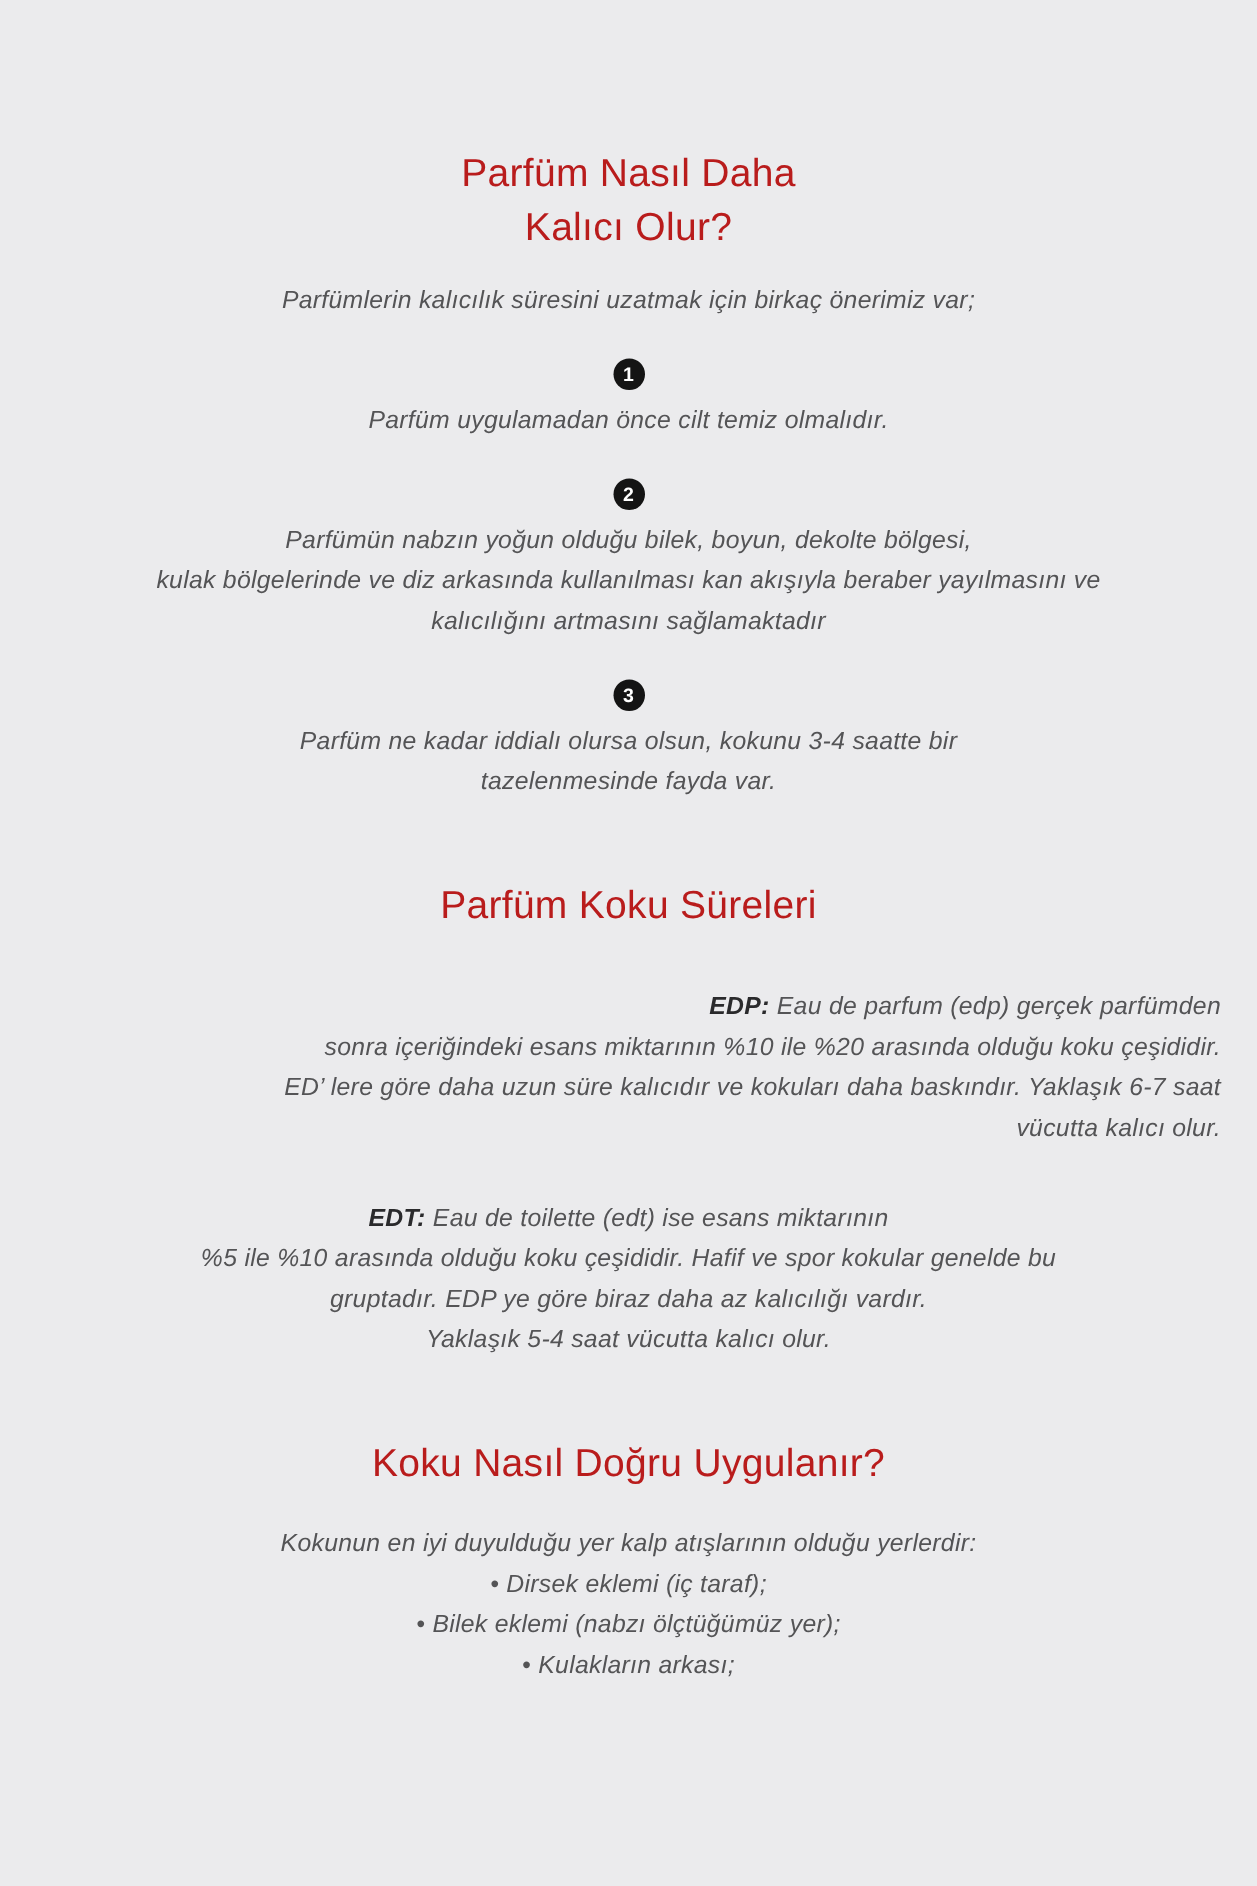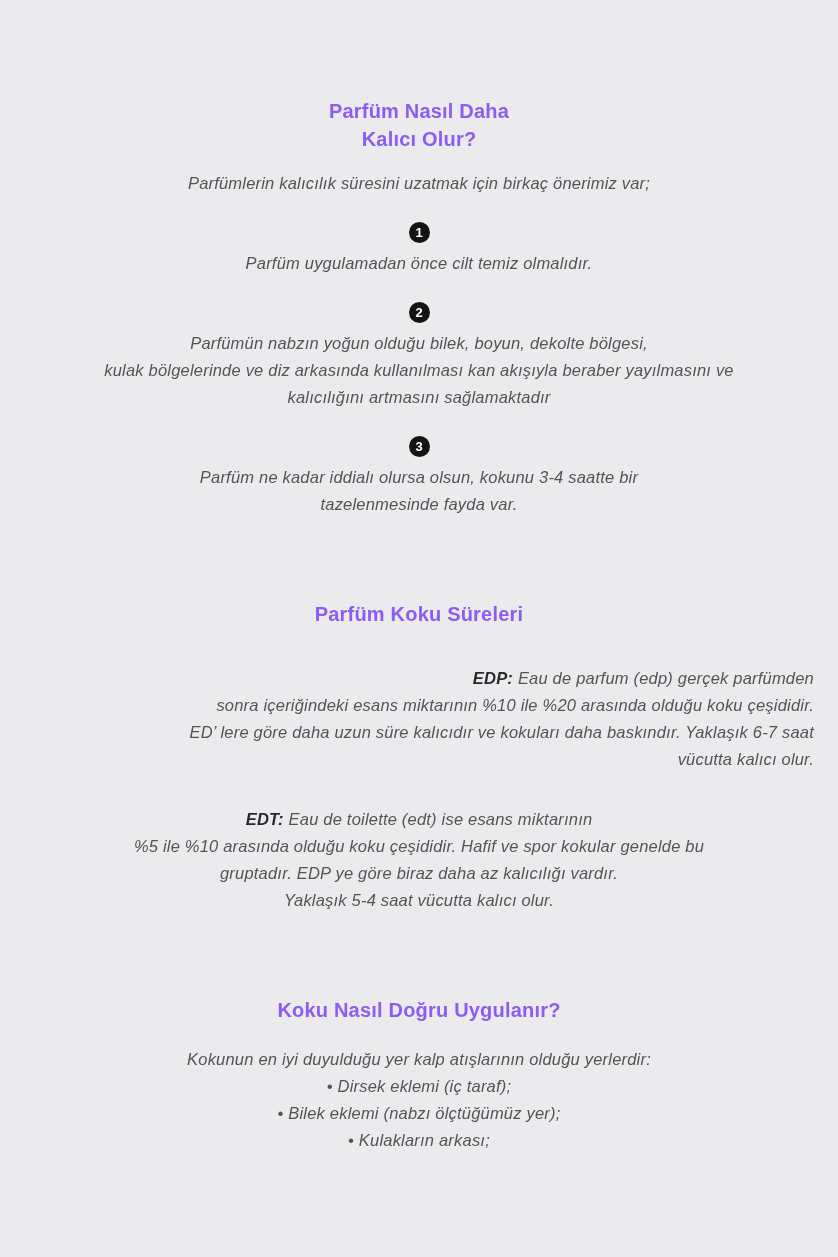--- a/index.html
+++ b/index.html
@@ -16,24 +16,24 @@
   }
   .page {
     width: 790px;
     margin: 0 auto;
     text-align: center;
     padding-top: 97px;
     box-sizing: border-box;
   }
   .pre { white-space: pre-line; }
   h1.section-title {
-    font-size: 20px;
+    font-size: 26px;
     line-height: 1.4;
-    font-weight: 700;
-    color: #8b5cf6;
+    font-weight: 400;
+    color: #b91c1c;
     letter-spacing: 0.2px;
     margin: 0;
   }
   .body-text {
     font-size: 16.5px;
     line-height: 27px;
     letter-spacing: 0.2px;
     margin: 0;
     font-style: italic;
   }
@@ -46,21 +46,21 @@
     height: 21px;
     border-radius: 50%;
     background: #141414;
     color: #ffffff;
     font-size: 13px;
     font-weight: 700;
     line-height: 1;
   }
   .badge-wrap { margin-top: 25px; }
   .step-text { margin-top: 7px; }
-  .gap-lg { margin-top: 82px; }
+  .gap-lg { margin-top: 50px; }
   .type-block b {
     color: #2a2a2c;
     font-weight: 700;
   }
   .type-edp { margin-top: 37px; text-align: right; }
   .type-edt { margin-top: 33px; }
   .type-mist { margin-top: 33px; }
   .app-intro { margin-top: 22px; }
   .bullet-line { margin: 0; }
 </style>

